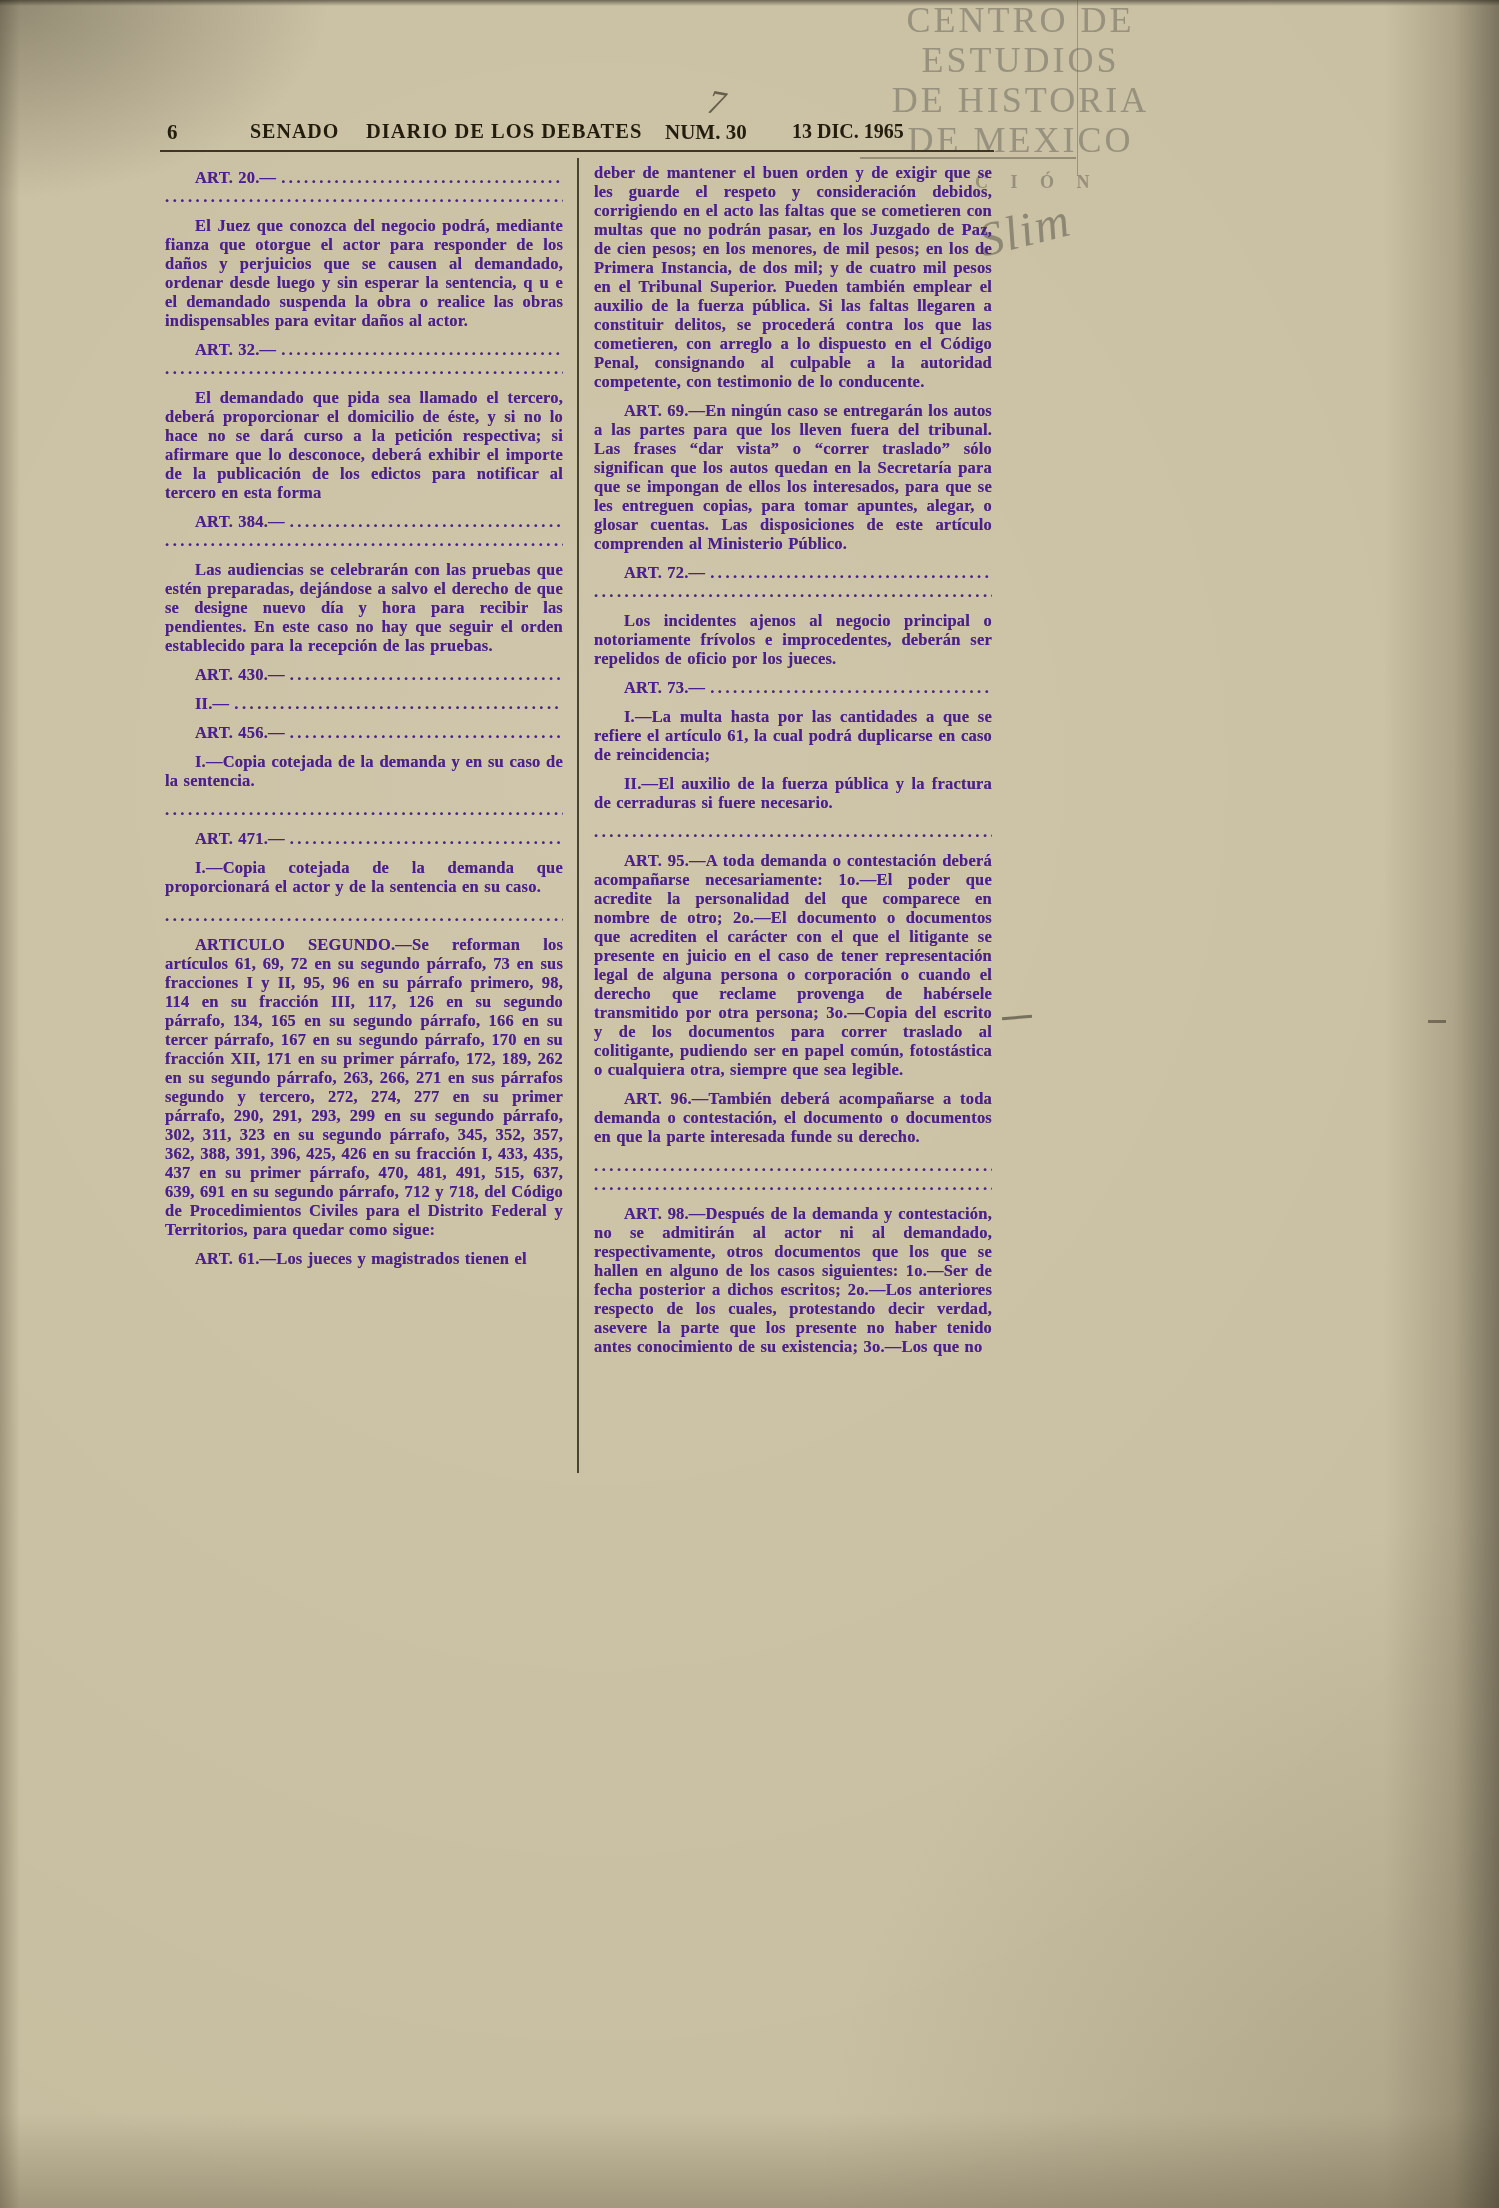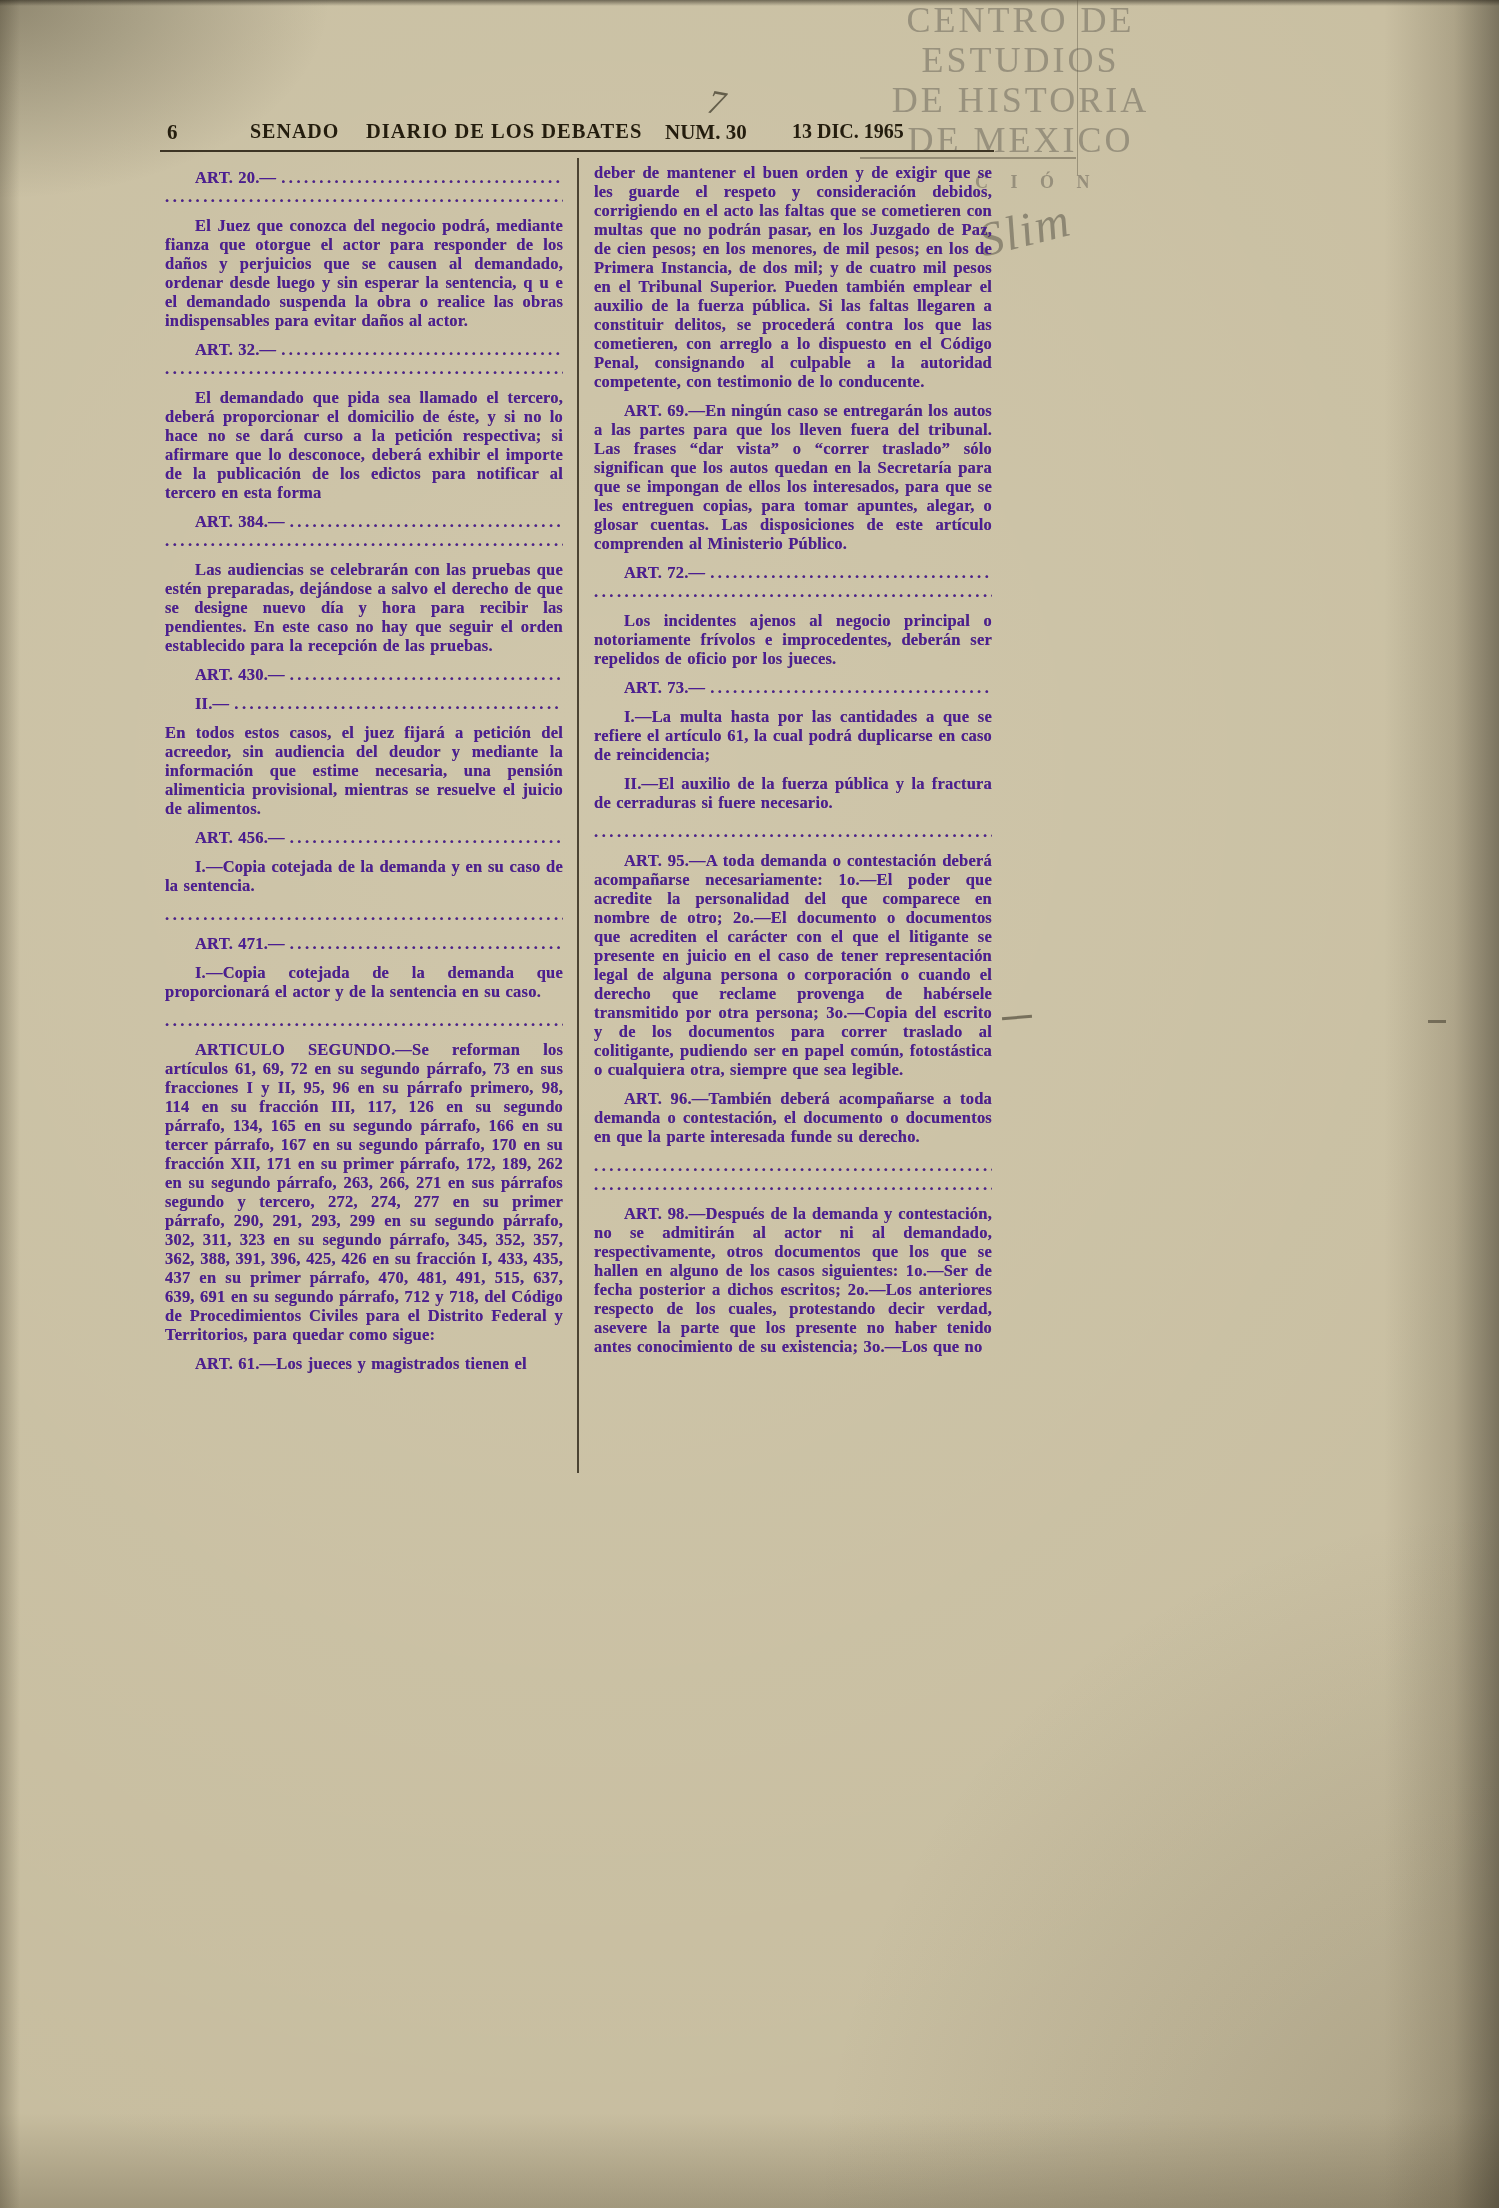--- a/index.html
+++ b/index.html
@@ -123,21 +123,20 @@
       <div class="dotline">................................................................................................................................................................</div>
       <p class="para">Las audiencias se celebrarán con las pruebas que estén preparadas, dejándose a salvo el derecho de que se designe nuevo día y hora para recibir las pendientes. En este caso no hay que seguir el orden establecido para la recepción de las pruebas.</p>
       <div class="artline">
         <span class="art-label">ART. 430.—</span>
         <span class="leader">................................................................................................................................................................</span>
       </div>
       <div class="artline">
         <span class="art-label">II.—</span>
         <span class="leader">................................................................................................................................................................</span>
       </div>
-      <p class="para noindent">En todos estos casos, el juez fijará a petición del acreedor, sin audiencia del deudor y mediante la información que estime necesaria, una pensión alimenticia provisional, mientras se resuelve el juicio de alimentos.</p>
       <div class="artline">
         <span class="art-label">ART. 456.—</span>
         <span class="leader">................................................................................................................................................................</span>
       </div>
       <p class="para">I.—Copia cotejada de la demanda y en su caso de la sentencia.</p>
       <div class="dotline">................................................................................................................................................................</div>
       <div class="artline">
         <span class="art-label">ART. 471.—</span>
         <span class="leader">................................................................................................................................................................</span>
       </div>

